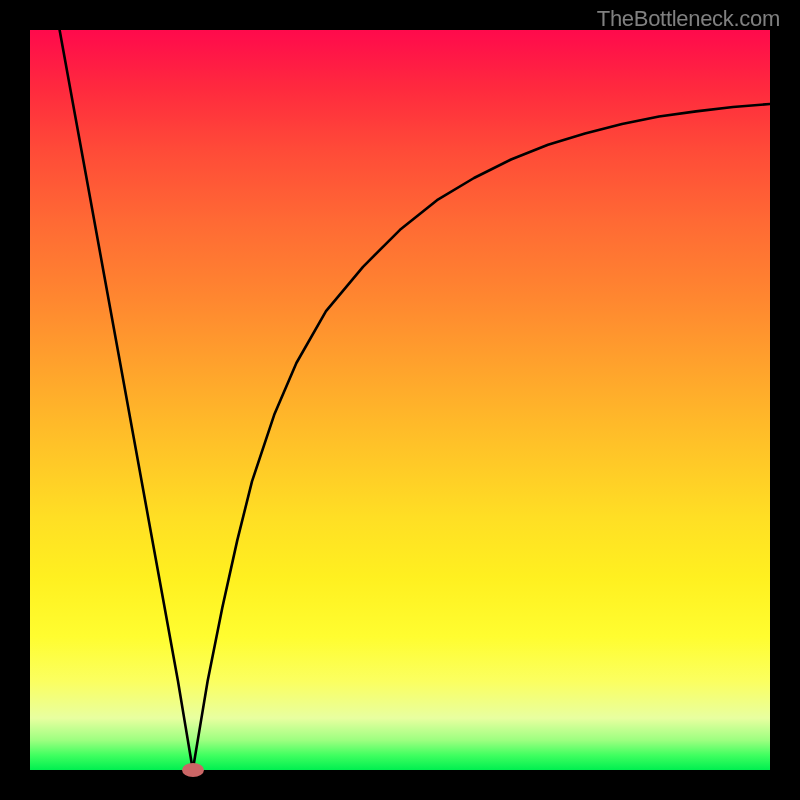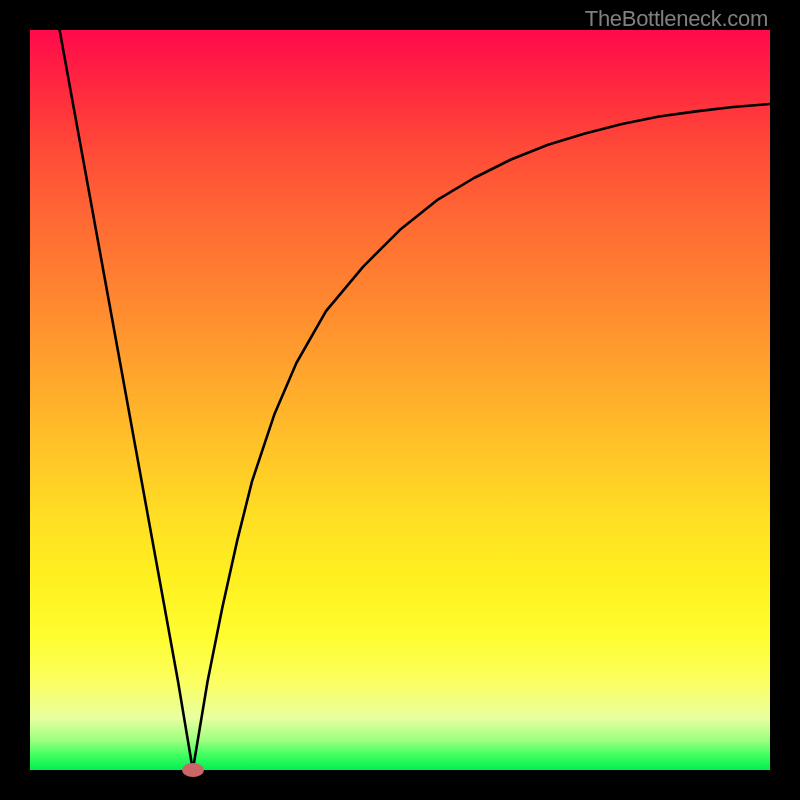--- a/index.html
+++ b/index.html
@@ -36,21 +36,21 @@
       #fffd30 82%,
       #fbff60 88%,
       #e8ffa0 93%,
       #9cff80 96%,
       #40ff60 98%,
       #00ef50 100%
     );
   }
   .watermark {
     position: absolute;
-    right: 32px;
+    right: 20px;
     top: 6px;
     color: #808080;
     font-size: 22px;
     font-weight: 500;
     letter-spacing: -0.3px;
   }
   svg.curve {
     position: absolute;
     left: 0;
     top: 0;

